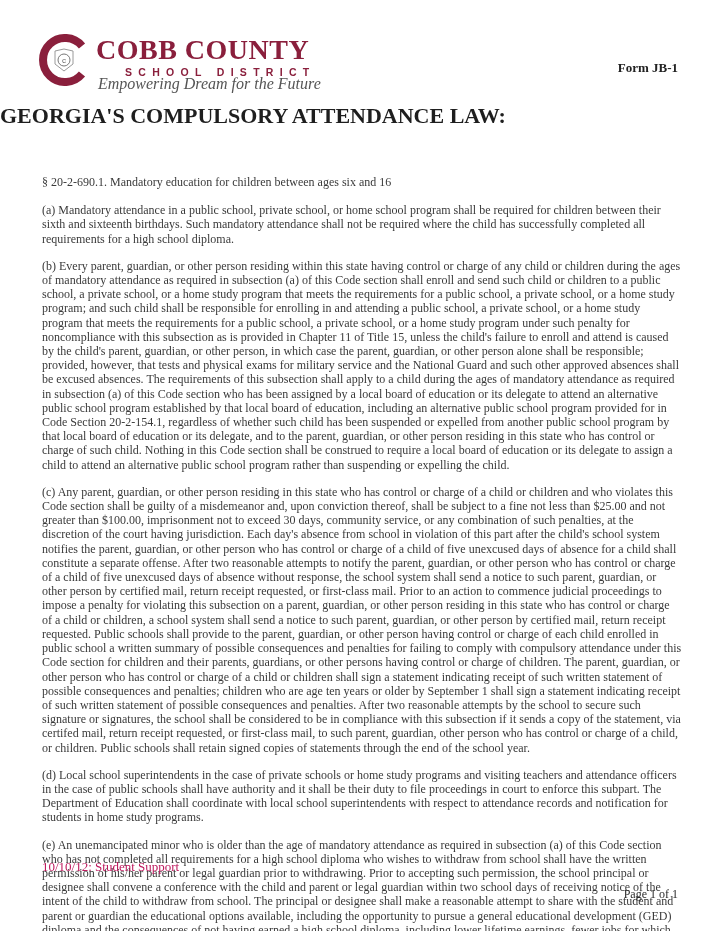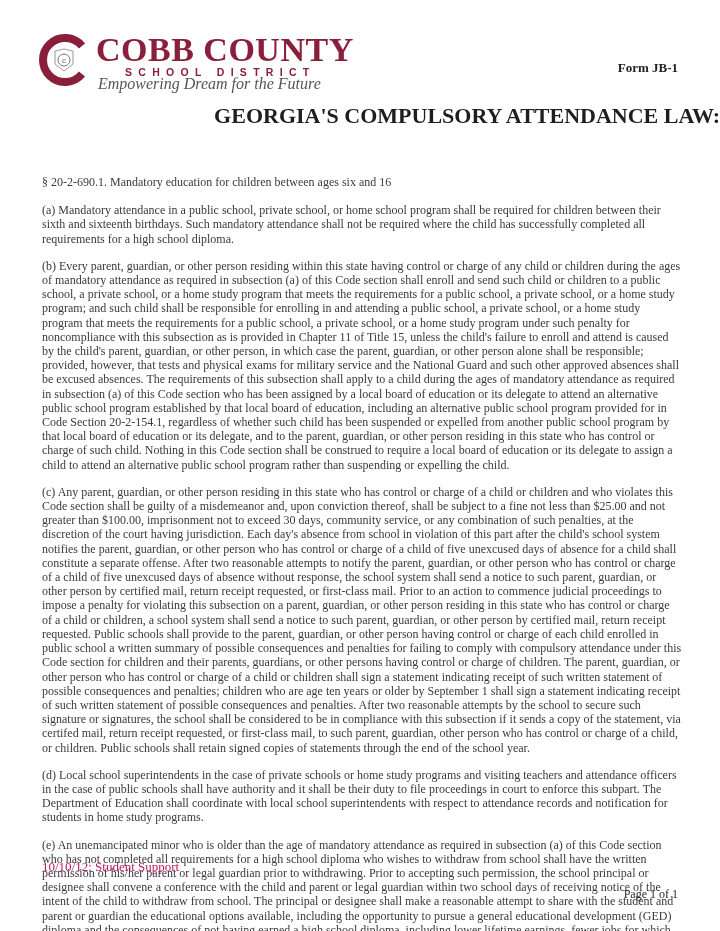--- a/index.html
+++ b/index.html
@@ -1,27 +1,27 @@
 <!DOCTYPE html>
 <html><head>
   <meta charset="utf-8">
   <style>
     html, body { margin: 0; padding: 0; background: #ffffff; }
     body { width: 720px; height: 931px; position: relative; overflow: hidden;
       font-family: "Liberation Serif", "DejaVu Serif", serif; color: #2b2b2b; }
     .logo { position: absolute; left: 38px; top: 34px; width: 270px; height: 60px; }
     .logo-mark { position: absolute; left: 0; top: 0; width: 52px; height: 52px; }
     .logo-title { position: absolute; left: 58px; top: 1px; font-family: "Liberation Serif", serif;
-      font-size: 34px; font-weight: bold; letter-spacing: 0.5px; color: #8a1f3c; line-height: 30px; white-space: nowrap; }
+      font-size: 28px; font-weight: bold; letter-spacing: 0.5px; color: #8a1f3c; line-height: 30px; white-space: nowrap; }
     .logo-sub { position: absolute; left: 60px; top: 32px; font-family: "Liberation Sans", sans-serif;
       font-size: 10.5px; font-weight: bold; letter-spacing: 6.3px; color: #8a1f3c; white-space: nowrap; line-height: 12px; margin-left: 27px; }
     .logo-tag { position: absolute; left: 60px; top: 44px; font-family: "Liberation Serif", serif;
       font-size: 16px; font-style: italic; color: #555; white-space: nowrap; line-height: 12px; }
     .form-id { position: absolute; right: 42px; top: 60px; font-weight: bold; font-size: 13px; color: #222; }
-    .title { position: absolute; left: 0; width: 720px; top: 104px; text-align: right; font-weight: bold;
+    .title { position: absolute; left: 0; width: 720px; top: 104px; text-align: left; font-weight: bold;
       font-size: 22px; line-height: 24px; color: #1e1e1e; }
     .content { position: absolute; left: 42px; width: 640px; top: 175px; font-size: 12px; line-height: 14.2px; color: #3a3a3a; }
     .content p { margin: 0 0 13px 0; text-align: left; }
     .heading { margin-bottom: 14px !important; }
     .footer-left { position: absolute; left: 42px; top: 859px; font-size: 13px; color: #be185d; }
     .footer-right { position: absolute; right: 42px; top: 887px; font-size: 12px; color: #2b2b2b; }
   </style>
 </head>
 <body>
 

